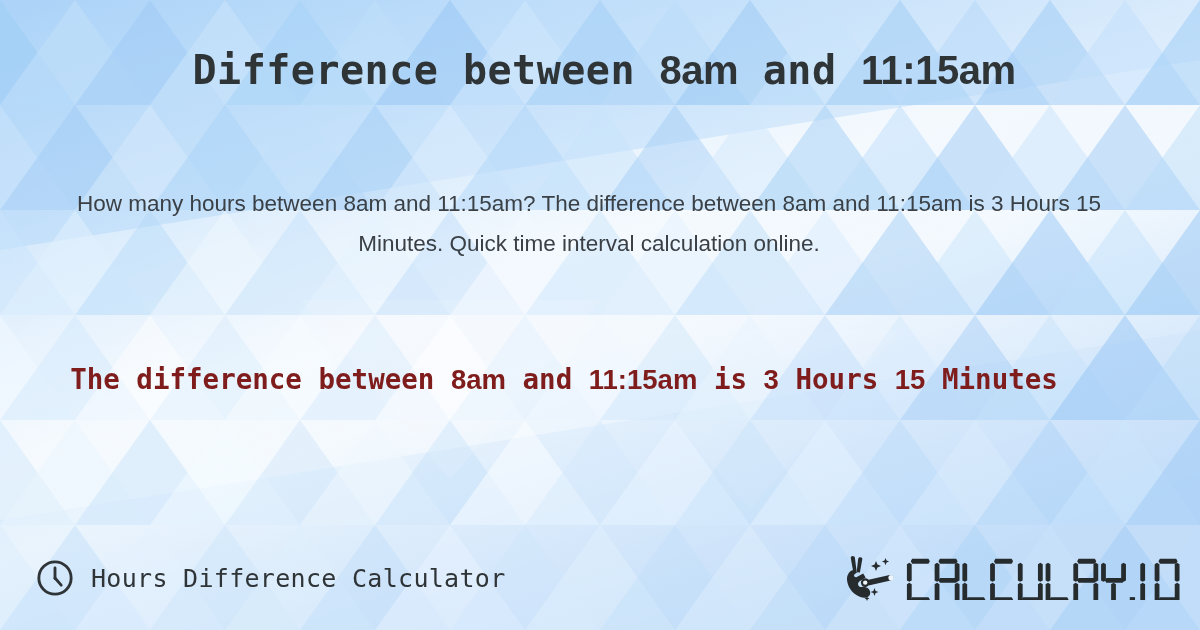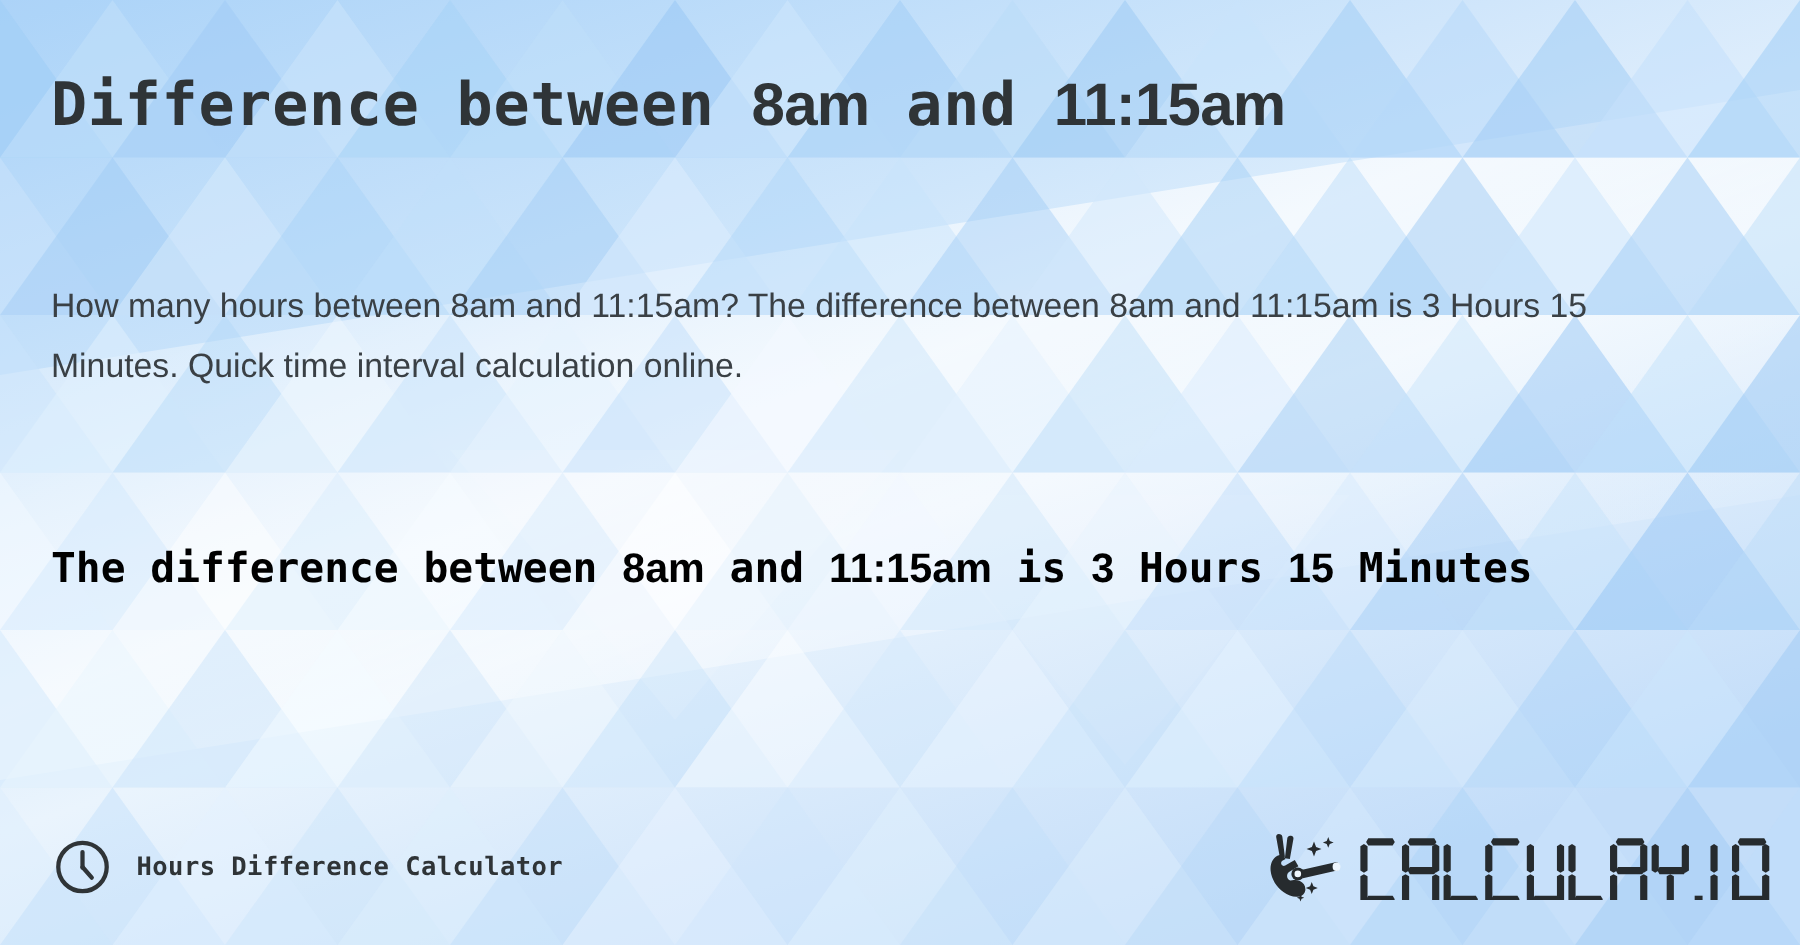--- a/index.html
+++ b/index.html
@@ -31,20 +31,21 @@
     height: 630px;
     z-index: 0;
   }
 
   
   #content {
     position: relative;
     z-index: 2;
     width: 988px;
     height: 630px;
+    text-align: center;
   }
 
   .page-title {
     position: absolute;
     left: 34px;
     top: 44px;
     width: 1140px;
     margin: 0;
     font-family: "DejaVu Sans Mono", monospace;
     font-weight: bold;
@@ -76,21 +77,21 @@
   .answer {
     position: absolute;
     left: 34px;
     top: 355px;
     width: 1060px;
     margin: 0;
     font-family: "DejaVu Sans Mono", monospace;
     font-weight: bold;
     font-size: 27.5px;
     line-height: 48px;
-    color: #000000;
+    color: #7f1d1d;
   }
   .answer .num {
     font-family: "Liberation Sans", sans-serif;
     font-weight: bold;
   }
 
   
   .footer {
     position: absolute;
     left: 0;
@@ -111,22 +112,22 @@
 
   .clock-icon {
     width: 38px;
     height: 38px;
     display: block;
     flex: 0 0 38px;
   }
 
   .footer-label {
     font-family: "DejaVu Sans Mono", monospace;
-    font-weight: bold;
-    font-size: 17px;
+    font-weight: normal;
+    font-size: 25px;
     letter-spacing: 0.3px;
     color: #2f3437;
     white-space: nowrap;
   }
 
   .footer-right {
     position: absolute;
     right: 18px;
     top: 0;
     height: 60px;

